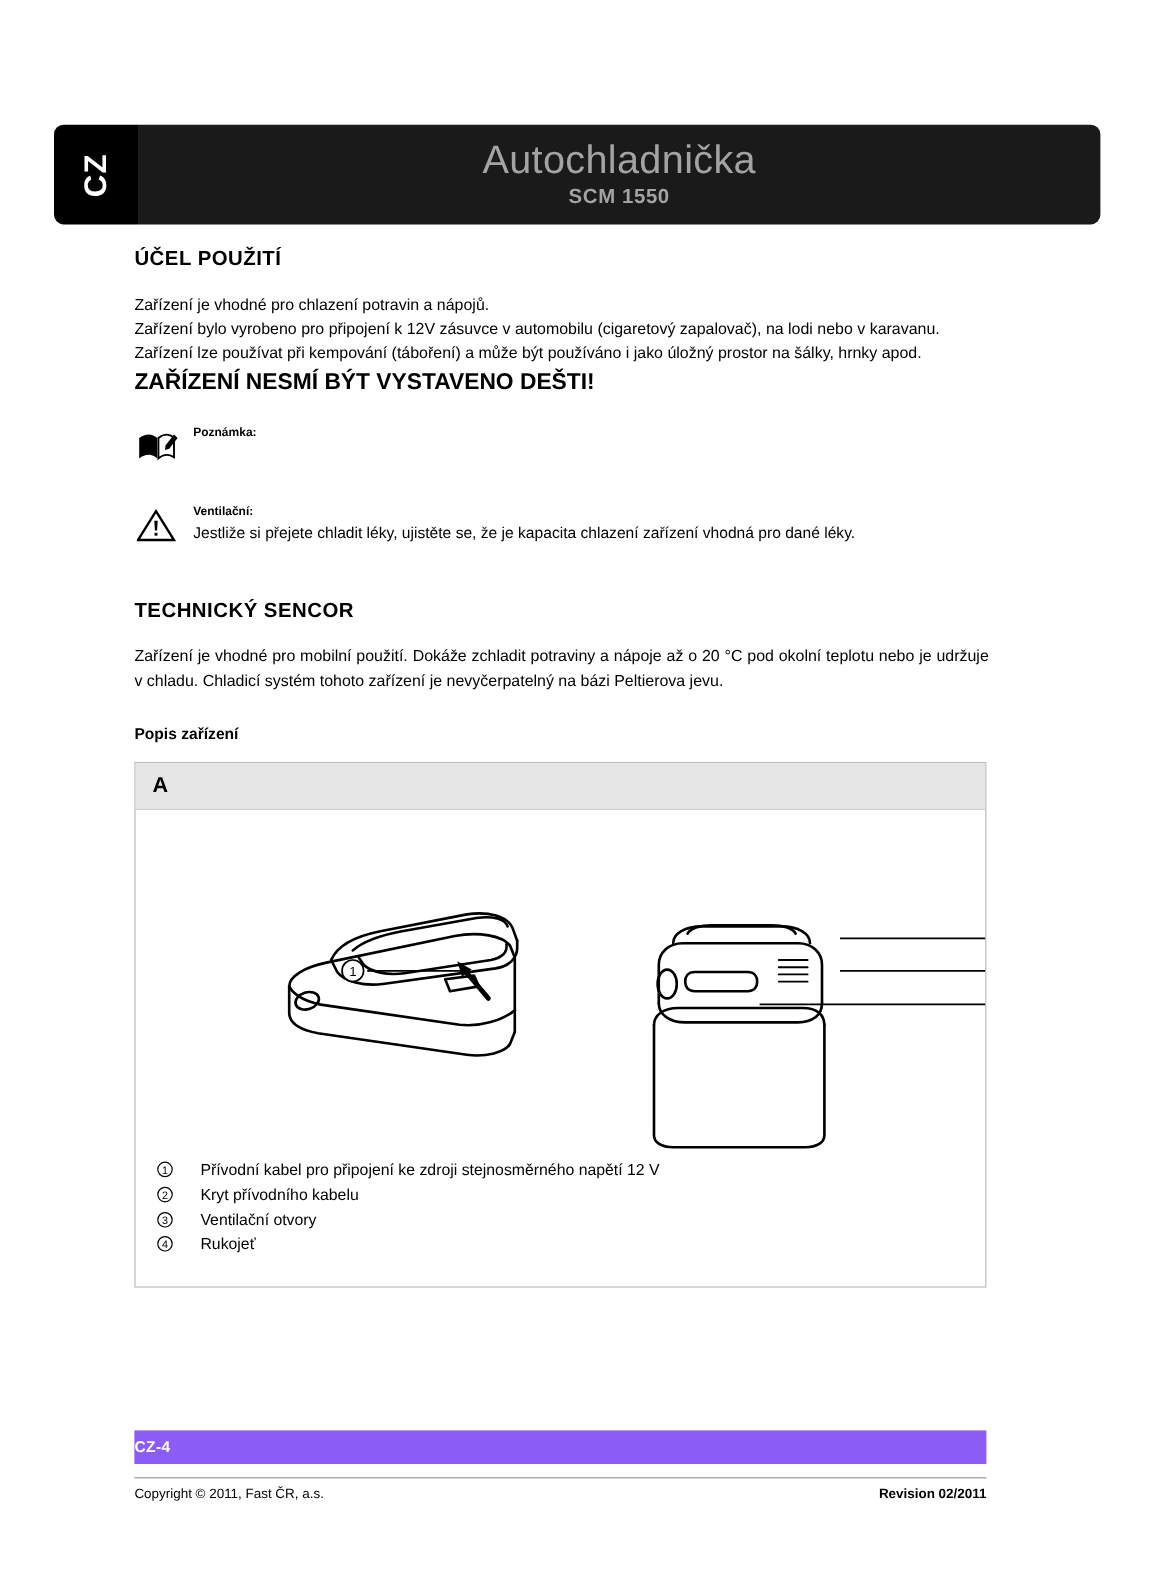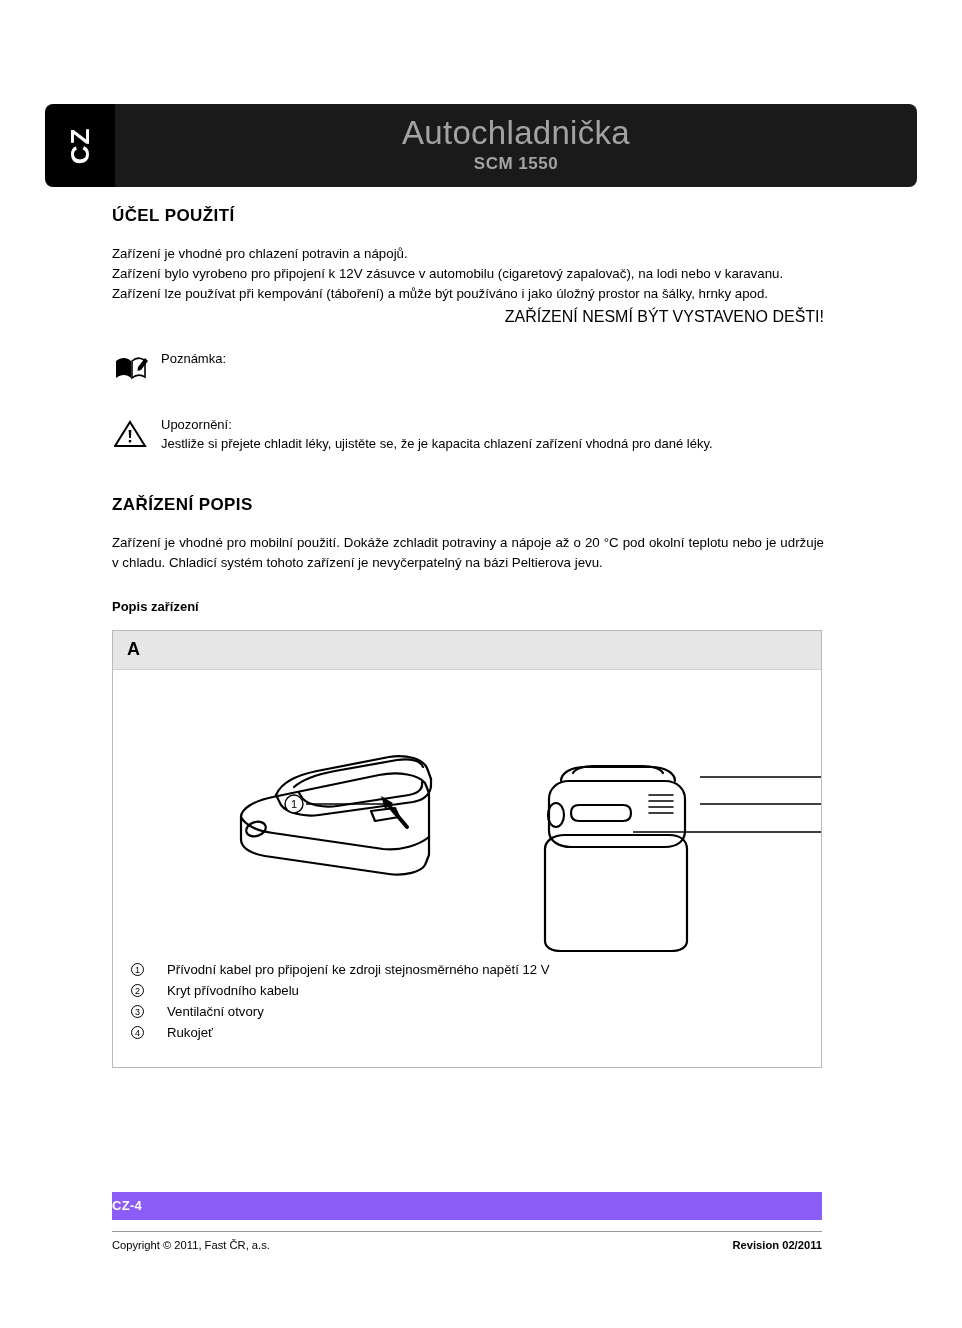--- a/index.html
+++ b/index.html
@@ -88,36 +88,35 @@
     letter-spacing: 0.4px;
     margin: 0 0 18px 0;
   }
   p.body-text {
     font-size: 13.3px;
     line-height: 1.52;
     margin: 0;
     text-align: justify;
   }
   .strong-line {
-    font-size: 16px;
-    font-weight: normal;
+    font-size: 19px;
+    font-weight: bold;
     line-height: 1.52;
     margin: 0;
-    text-align: right;
   }
 
   .note-block {
     position: relative;
     margin-top: 22px;
     padding-left: 49px;
     min-height: 44px;
   }
   .note-title {
-    font-size: 13px;
-    font-weight: normal;
+    font-size: 10px;
+    font-weight: bold;
     margin: 0 0 2px 0;
   }
   .note-body {
     font-size: 13px;
     line-height: 1.5;
     margin: 0;
     text-align: justify;
   }
   .note-icon {
     position: absolute;
@@ -270,26 +269,26 @@
     </div>
 
     <div class="note-block">
       <span class="note-icon">
         <svg width="36" height="30" viewBox="0 0 36 30">
           <path d="M16 3 L31 27 L1 27 Z" fill="#fff" stroke="#000" stroke-width="2"></path>
           <path d="M14.6 11 L17.4 11 L16.9 19 L15.1 19 Z" fill="#000"></path>
           <rect x="14.8" y="21" width="2.4" height="2.4" fill="#000"></rect>
         </svg>
       </span>
-      <p class="note-title">Upozornění:</p>
+      <p class="note-title">Ventilační:</p>
       <p class="note-body">Jestliže si přejete chladit léky, ujistěte se, že je kapacita chlazení zařízení vhodná pro dané léky.</p>
     </div>
 
     <div class="section-2">
-      <h2 class="section-title">ZAŘÍZENÍ POPIS</h2>
+      <h2 class="section-title">TECHNICKÝ SENCOR</h2>
       <p class="body-text">Zařízení je vhodné pro mobilní použití. Dokáže zchladit potraviny a nápoje až o 20 °C pod okolní teplotu nebo je udržuje v chladu. Chladicí systém tohoto zařízení je nevyčerpatelný na bázi Peltierova jevu.</p>
       <p class="sub-head">Popis zařízení</p>
     </div>
 
     <div class="figure-box">
       <div class="figure-header">
         <span>A</span>
       </div>
 
       <svg class="figure-art" viewBox="0 0 708 290">

